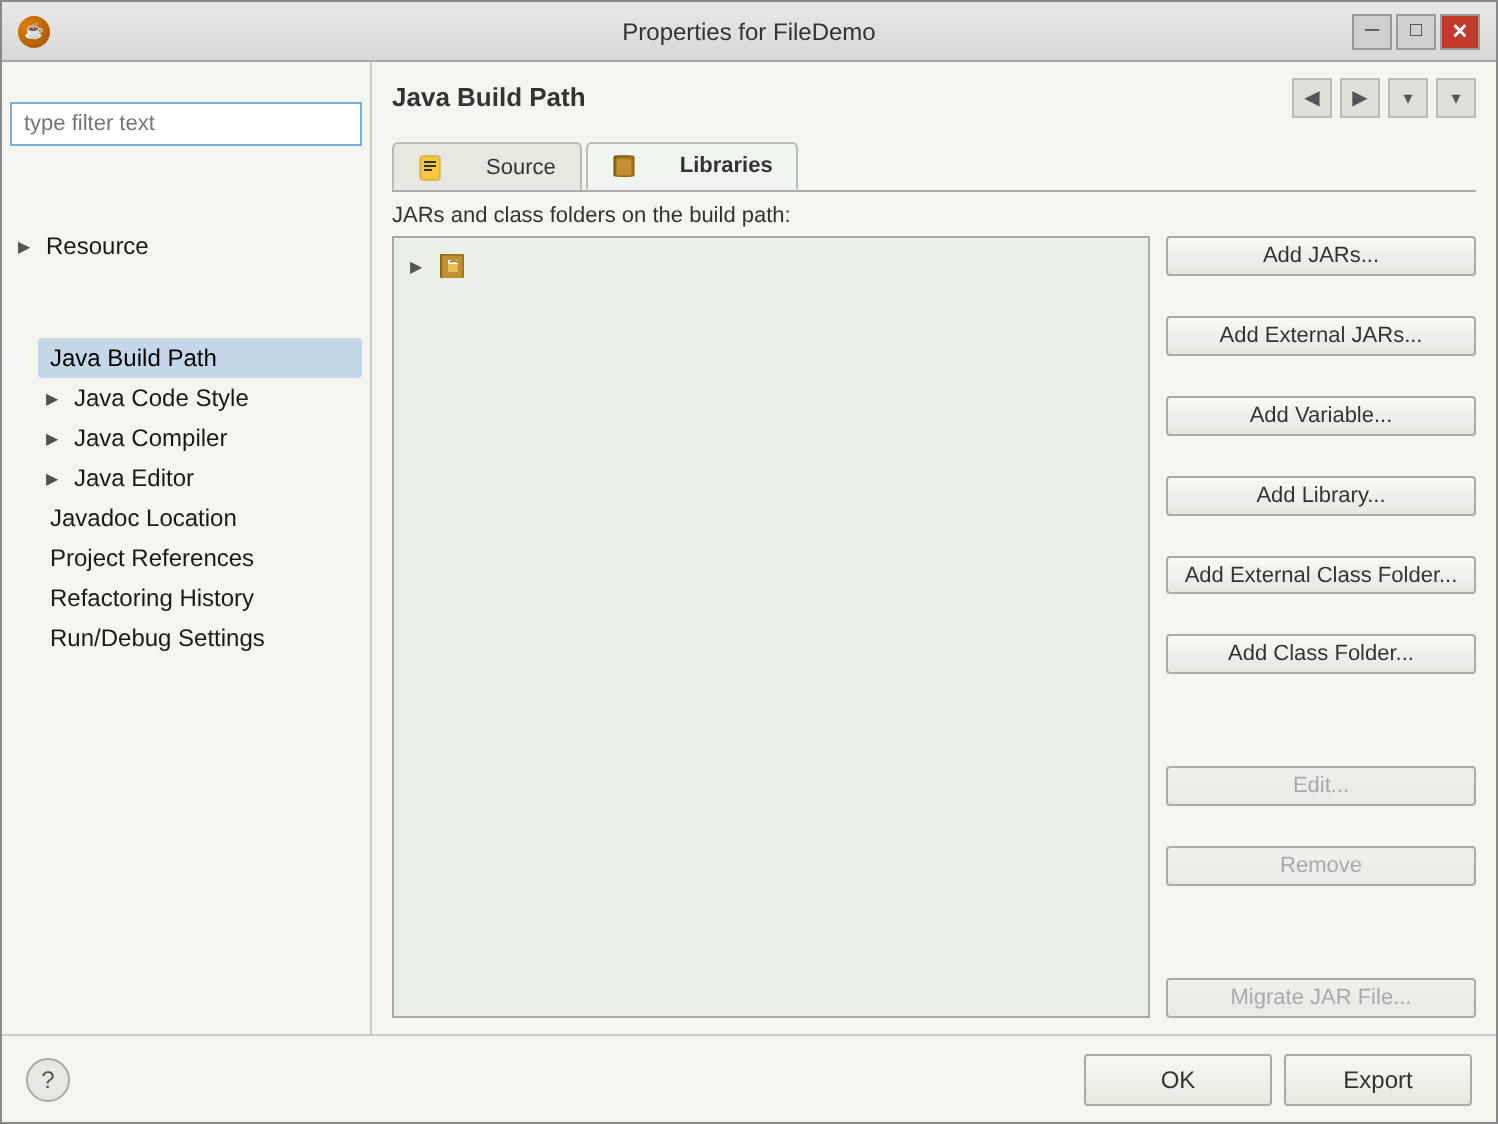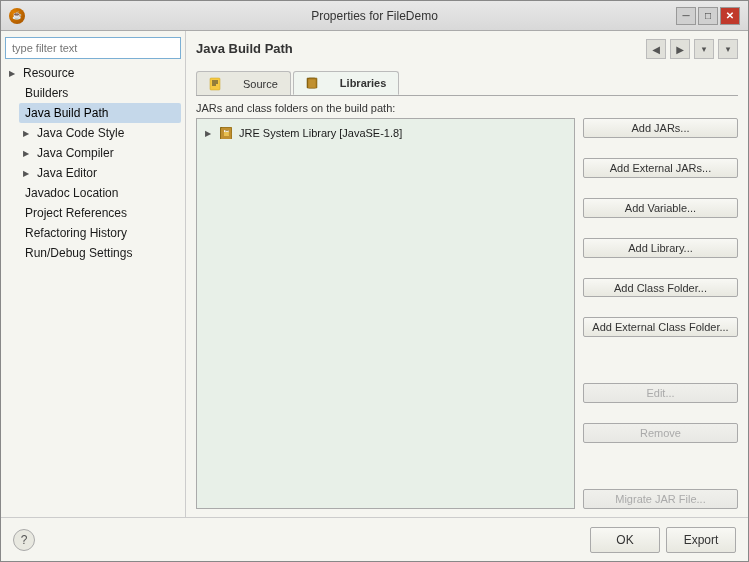--- a/index.html
+++ b/index.html
@@ -91,22 +91,23 @@
       flex: 1;
       overflow: hidden;
     }
     
     .sidebar {
       width: 185px;
       background: #f5f5f0;
       border-right: 1px solid #ccc;
       display: flex;
       flex-direction: column;
-      padding: 6px 4px;
+      padding: 20px 4px;
       flex-shrink: 0;
+      gap: 36px;
     }
     .filter-input {
       width: 100%;
       height: 22px;
       border: 1px solid #7bafd4;
       background: white;
       padding: 2px 6px;
       font-size: 11px;
       color: #888;
       margin-bottom: 4px;
@@ -297,21 +298,21 @@
       font-size: 12px;
       color: #555;
       cursor: pointer;
       background: #e8e8e0;
     }
     .bottom-buttons {
       display: flex;
       gap: 6px;
     }
     .dialog-btn {
-      width: 70px;
+      width: 94px;
       height: 26px;
       background: linear-gradient(to bottom, #f8f8f4, #e8e8e0);
       border: 1px solid #aaa;
       cursor: pointer;
       font-size: 12px;
       color: #333;
       display: flex;
       align-items: center;
       justify-content: center;
       border-radius: 2px;
@@ -339,23 +340,20 @@
 
       <div class="sidebar">
         <input class="filter-input" type="text" value="" placeholder="type filter text" style="">
 
         <div class="nav-item has-arrow">
           <span class="nav-arrow">▶</span>
           <span>Resource</span>
         </div>
 
         <div class="nav-indent">
-          <div class="nav-item">
-            <span>Builders</span>
-          </div>
 
           <div class="nav-item active">
             <span>Java Build Path</span>
           </div>
           <div class="nav-item has-arrow">
             <span class="nav-arrow">▶</span>
             <span>Java Code Style</span>
           </div>
           <div class="nav-item has-arrow">
             <span class="nav-arrow">▶</span>
@@ -425,31 +423,30 @@
                 <svg width="16" height="16" viewBox="0 0 16 16">
                   <rect x="1" y="2" width="10" height="12" fill="#8B6914" rx="0.5"></rect>
                   <rect x="3" y="2" width="10" height="12" fill="#a07820" rx="0.5"></rect>
                   <rect x="2" y="3" width="10" height="11" fill="#c09030" rx="0.5"></rect>
 
                   <rect x="5" y="5" width="5" height="5" fill="white" rx="0.5" opacity="0.9"></rect>
                   <path d="M6 6 Q8 5 10 6" stroke="#8B6914" stroke-width="0.8" fill="none"></path>
                   <rect x="5" y="7" width="5" height="4" fill="#e8c050" rx="0.3"></rect>
                   <rect x="10" y="8" width="2" height="2" fill="none" stroke="#c09030" stroke-width="0.8" rx="1"></rect>
                 </svg>
-                <span>JRE System Library [JavaSE-1.8]</span>
               </div>
             </div>
           </div>
           <div class="build-path-right">
             <button class="action-btn">Add JARs...</button>
             <button class="action-btn">Add External JARs...</button>
             <button class="action-btn">Add Variable...</button>
             <button class="action-btn">Add Library...</button>
+            <button class="action-btn">Add External Class Folder...</button>
             <button class="action-btn">Add Class Folder...</button>
-            <button class="action-btn">Add External Class Folder...</button>
             <div class="btn-spacer"></div>
             <button class="action-btn disabled" disabled="">Edit...</button>
             <button class="action-btn disabled" disabled="">Remove</button>
             <div class="btn-spacer"></div>
             <button class="action-btn disabled" disabled="">Migrate JAR File...</button>
           </div>
         </div>
       </div>
     </div>
 

